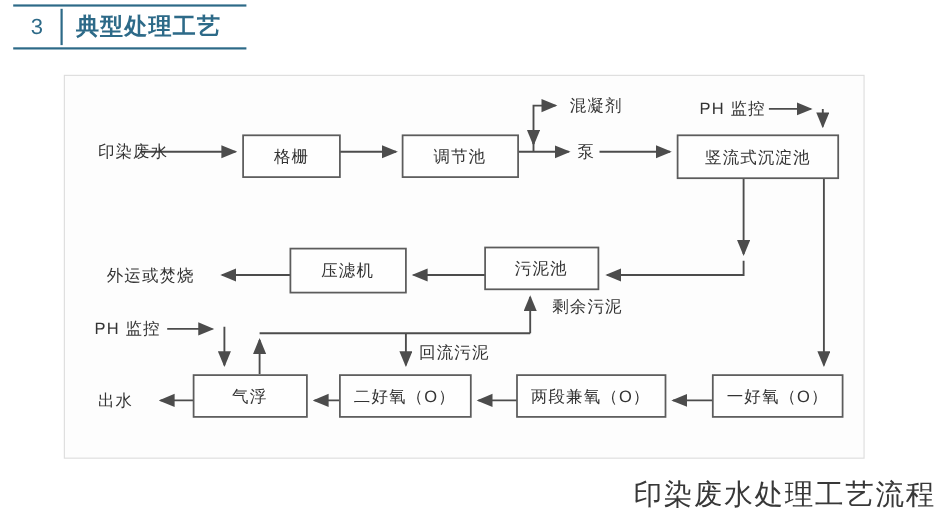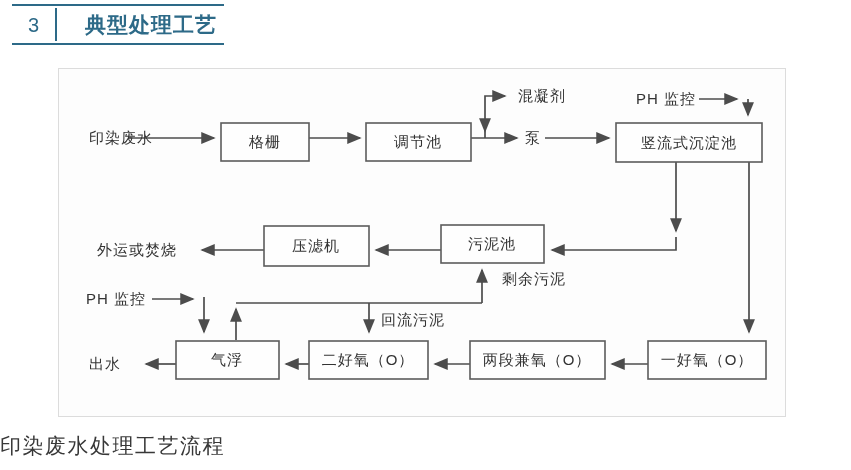--- a/index.html
+++ b/index.html
@@ -13,39 +13,39 @@
     border-top:2px solid #2d6a88;border-bottom:2px solid #2d6a88;
     display:flex;align-items:center;height:41px;box-sizing:border-box;
   }
   .sec-num{
     width:43px;text-align:center;font-size:20px;color:#2d6a88;line-height:1;
   }
   .sec-sep{
     width:2px;align-self:stretch;margin:2px 0;background:#2d6a88;
   }
   .sec-title{
-    padding-left:28px;font-size:21px;font-weight:bold;color:#2d6a88;
+    padding-left:12px;font-size:21px;font-weight:bold;color:#2d6a88;
     letter-spacing:1px;line-height:1;white-space:nowrap;
   }
   
   .diagram{
     position:absolute;left:58px;top:68px;width:728px;height:349px;
     border:1px solid #dcdcdc;background:#fdfdfd;box-sizing:border-box;
   }
   .diagram svg{display:block;}
   .fc-box{fill:#fefefe;stroke:#5c5c5c;stroke-width:1.6;}
   .fc-line{fill:none;stroke:#4c4c4c;stroke-width:1.7;}
   .fc-text{
     font-family:"Liberation Sans", sans-serif;font-size:15px;fill:#333333;
     letter-spacing:1px;
   }
   
   .caption{
-    position:absolute;left:0;right:0;top:432px;text-align:left;
-    font-size:21px;color:#383838;letter-spacing:1.5px;
+    position:absolute;left:0;right:0;top:432px;text-align:right;
+    font-size:26px;color:#383838;letter-spacing:1.5px;
   }
 </style>
 </head>
 <body>
 
 <div class="sec-header">
   <div class="sec-num">3</div>
   <div class="sec-sep"></div>
   <div class="sec-title">典型处理工艺</div>
 </div>

